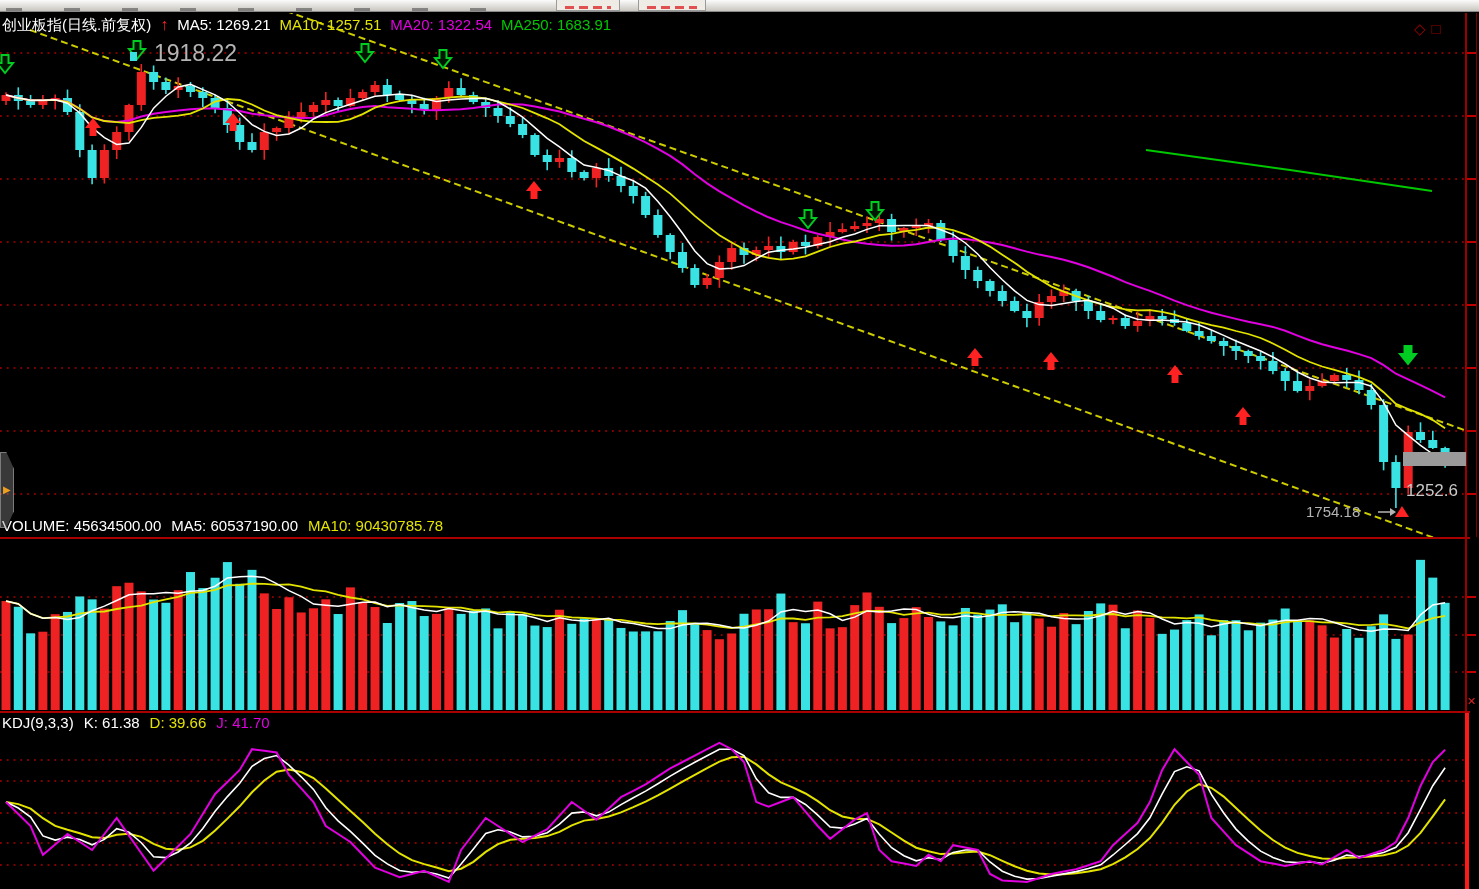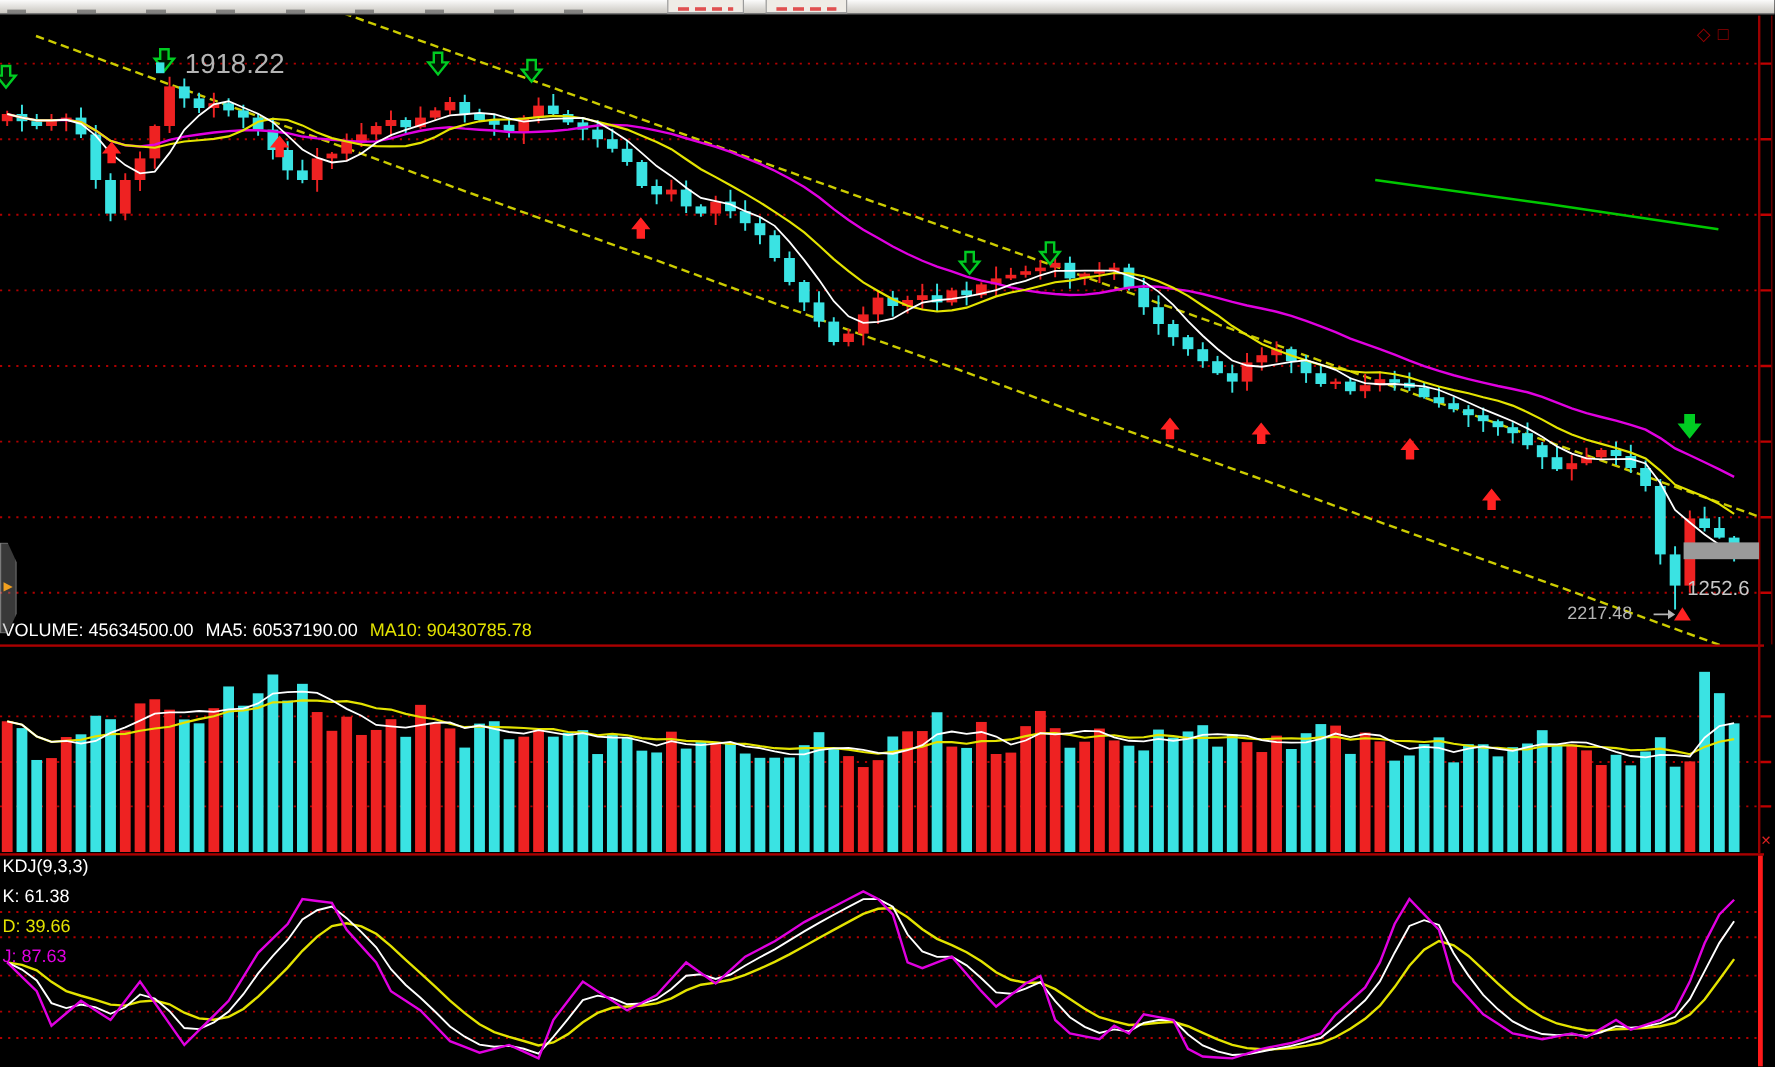--- a/index.html
+++ b/index.html
@@ -17,21 +17,21 @@
   #svgmain{position:absolute;left:0;top:0;}
   .ovl{position:absolute;white-space:nowrap;line-height:1;}
   .title-row{left:2px;top:17px;font-size:15px;display:flex;gap:9px;align-items:baseline;}
   .t-white{color:#fff;} .t-yel{color:#e3e300;} .t-mag{color:#e000e0;} .t-grn{color:#00c800;}
   .t-arrow{color:#ff2222;font-weight:bold;font-size:16px;}
   .corner-icons{left:1414px;top:21px;font-size:15px;color:#9b0000;display:flex;gap:6px;}
   .hi-label{left:154px;top:42px;font-size:23px;color:#b4b4b4;}
   .last-label{left:1406px;top:470px;font-size:17px;color:#c8c8c8;margin-top:12px;}
   .low-label{left:1306px;top:504px;font-size:15px;color:#b4b4b4;}
   .vol-header{left:2px;top:518px;font-size:15px;display:flex;gap:10px;align-items:flex-end;}
-  .kdj-header{left:2px;top:715px;font-size:15px;display:flex;gap:10px;flex-direction:column;}
+  .kdj-header{left:2px;top:715px;font-size:15px;display:flex;gap:10px;}
   .xglyph{left:1467px;top:696px;font-size:11px;color:#dd2222;}
   .panel-handle{position:absolute;left:0;top:452px;width:14px;height:76px;
     background:rgba(150,150,150,.38);border:1px solid rgba(190,190,190,.5);box-sizing:border-box;
     clip-path:polygon(0 0,45% 0,100% 22%,100% 78%,45% 100%,0 100%);}
   .panel-handle .tri{position:absolute;left:2px;top:31px;font-size:10px;color:#f0a020;}
 </style>
 </head>
 <body>
 
 <div id="app">
@@ -470,41 +470,49 @@
       <rect x="1440.6000000000001" y="602.8131027159053" width="9" height="107.18689728409474" fill="#3ae3e3"></rect>
       <polyline points="6,601.1 18.3,603.9 30.6,613.7 42.900000000000006,618.2 55.2,617.4 67.5,616.5 79.80000000000001,613.6 92.10000000000001,611.8 104.4,611.5 116.7,609.0 129,607.1 141.3,605.6 153.60000000000002,602.2 165.9,599.3 178.20000000000002,596.9 190.5,592.9 202.8,592.1 215.10000000000002,589.9 227.4,585.3 239.70000000000002,585.0 252,583.7 264.3,583.9 276.6,584.9 288.90000000000003,584.3 301.20000000000005,586.6 313.5,590.2 325.8,591.3 338.1,594.9 350.40000000000003,597.5 362.70000000000005,599.4 375,603.1 387.3,606.0 399.6,605.4 411.90000000000003,605.8 424.20000000000005,606.2 436.5,606.7 448.8,607.6 461.1,607.6 473.40000000000003,610.0 485.70000000000005,610.5 498,612.7 510.3,611.6 522.6,612.7 534.9,615.1 547.2,616.2 559.5,615.8 571.8000000000001,617.4 584.1,617.8 596.4000000000001,618.7 608.7,619.9 621,619.8 633.3000000000001,621.8 645.6,623.5 657.9000000000001,624.1 670.2,623.4 682.5,623.5 694.8000000000001,623.5 707.1,624.7 719.4000000000001,626.7 731.7,628.0 744,626.6 756.3000000000001,624.4 768.6,622.2 780.9000000000001,618.4 793.2,618.5 805.5,619.8 817.8000000000001,617.6 830.1,617.4 842.4000000000001,616.2 854.7,613.4 867,611.2 879.3000000000001,611.0 891.6,612.4 903.9000000000001,614.8 916.2,613.3 928.5,612.7 940.8000000000001,614.7 953.1,614.4 965.4000000000001,612.4 977.7,613.4 990,615.1 1002.3000000000001,614.9 1014.6,614.8 1026.9,614.2 1039.2,615.3 1051.5,616.2 1063.8,615.4 1076.1000000000001,615.3 1088.4,615.6 1100.7,614.5 1113,614.0 1125.3,616.4 1137.6000000000001,615.2 1149.9,615.8 1162.2,617.3 1174.5,617.6 1186.8000000000002,618.3 1199.1000000000001,617.4 1211.4,619.8 1223.7,621.5 1236,623.0 1248.3000000000002,623.2 1260.6000000000001,624.4 1272.9,624.6 1285.2,622.1 1297.5,621.2 1309.8000000000002,621.2 1322.1000000000001,622.3 1334.4,622.5 1346.7,623.4 1359,625.2 1371.3000000000002,624.8 1383.6000000000001,623.9 1395.9,625.9 1408.2,628.5 1420.5,622.4 1432.8000000000002,618.1 1445.1000000000001,615.9" fill="none" stroke="#e3e300" stroke-width="1.8"></polyline>
       <polyline points="6,601.1 18.3,603.9 30.6,613.7 42.900000000000006,618.2 55.2,617.4 67.5,619.6 79.80000000000001,617.5 92.10000000000001,610.7 104.4,606.1 116.7,600.5 129,594.7 141.3,593.7 153.60000000000002,593.7 165.9,592.5 178.20000000000002,593.3 190.5,591.2 202.8,590.5 215.10000000000002,586.2 227.4,578.0 239.70000000000002,576.7 252,576.3 264.3,577.4 276.6,583.6 288.90000000000003,590.7 301.20000000000005,596.4 313.5,604.1 325.8,605.3 338.1,606.3 350.40000000000003,604.3 362.70000000000005,602.3 375,602.1 387.3,606.8 399.6,604.6 411.90000000000003,607.4 424.20000000000005,610.0 436.5,611.4 448.8,608.5 461.1,610.6 473.40000000000003,612.6 485.70000000000005,611.0 498,613.9 510.3,614.6 522.6,614.7 534.9,617.7 547.2,621.4 559.5,617.7 571.8000000000001,620.1 584.1,620.9 596.4000000000001,619.7 608.7,618.3 621,621.9 633.3000000000001,623.5 645.6,626.1 657.9000000000001,628.4 670.2,628.6 682.5,625.1 694.8000000000001,623.6 707.1,623.3 719.4000000000001,624.9 731.7,627.4 744,628.1 756.3000000000001,625.2 768.6,621.0 780.9000000000001,611.9 793.2,609.6 805.5,611.5 817.8000000000001,610.0 830.1,613.8 842.4000000000001,620.5 854.7,617.1 867,610.9 879.3000000000001,612.0 891.6,610.9 903.9000000000001,609.1 916.2,609.5 928.5,614.4 940.8000000000001,617.3 953.1,617.8 965.4000000000001,615.8 977.7,617.3 990,615.8 1002.3000000000001,612.4 1014.6,611.7 1026.9,612.5 1039.2,613.3 1051.5,616.7 1063.8,618.5 1076.1000000000001,618.9 1088.4,618.7 1100.7,615.7 1113,611.3 1125.3,614.3 1137.6000000000001,611.6 1149.9,612.9 1162.2,619.0 1174.5,624.0 1186.8000000000002,622.4 1199.1000000000001,623.2 1211.4,626.7 1223.7,623.9 1236,622.0 1248.3000000000002,624.1 1260.6000000000001,625.7 1272.9,622.6 1285.2,620.2 1297.5,620.3 1309.8000000000002,618.4 1322.1000000000001,618.9 1334.4,622.5 1346.7,626.6 1359,630.0 1371.3000000000002,631.2 1383.6000000000001,629.0 1395.9,629.3 1408.2,630.4 1420.5,614.8 1432.8000000000002,605.0 1445.1000000000001,602.7" fill="none" stroke="#ffffff" stroke-width="1.5"></polyline>
       <g clip-path="url(#kdjClip)">
         <polyline points="6,802.0 18.3,804.1 30.6,808.6 42.900000000000006,818.2 55.2,825.9 67.5,829.8 79.80000000000001,833.2 92.10000000000001,837.2 104.4,838.0 116.7,834.7 129,833.8 141.3,836.9 153.60000000000002,843.9 165.9,848.7 178.20000000000002,849.8 190.5,847.4 202.8,840.8 215.10000000000002,830.5 227.4,818.6 239.70000000000002,806.3 252,792.3 264.3,780.5 276.6,771.7 288.90000000000003,769.4 301.20000000000005,772.0 313.5,778.1 325.8,788.4 338.1,799.8 350.40000000000003,810.9 362.70000000000005,822.1 375,833.8 387.3,844.3 399.6,853.5 411.90000000000003,860.1 424.20000000000005,864.1 436.5,867.5 448.8,871.2 461.1,868.7 473.40000000000003,861.8 485.70000000000005,851.9 498,844.1 510.3,839.8 522.6,838.8 534.9,837.9 547.2,836.1 559.5,831.9 571.8000000000001,825.3 584.1,820.6 596.4000000000001,818.9 608.7,816.5 621,812.4 633.3000000000001,807.2 645.6,801.6 657.9000000000001,795.3 670.2,788.6 682.5,781.7 694.8000000000001,774.9 707.1,768.2 719.4000000000001,761.6 731.7,757.3 744,756.7 756.3000000000001,764.4 768.6,774.4 780.9000000000001,782.4 793.2,787.6 805.5,793.5 817.8000000000001,801.1 830.1,810.2 842.4000000000001,816.5 854.7,819.0 867,818.9 879.3000000000001,824.3 891.6,832.5 903.9000000000001,840.6 916.2,847.7 928.5,851.2 940.8000000000001,854.1 953.1,853.5 965.4000000000001,852.3 977.7,851.5 990,855.2 1002.3000000000001,860.8 1014.6,866.2 1026.9,870.7 1039.2,873.4 1051.5,874.4 1063.8,874.3 1076.1000000000001,873.3 1088.4,871.6 1100.7,869.2 1113,864.2 1125.3,857.3 1137.6000000000001,849.0 1149.9,838.1 1162.2,822.6 1174.5,804.8 1186.8000000000002,791.5 1199.1000000000001,784.2 1211.4,787.8 1223.7,796.6 1236,808.0 1248.3000000000002,819.6 1260.6000000000001,830.6 1272.9,840.0 1285.2,847.6 1297.5,852.9 1309.8000000000002,856.0 1322.1000000000001,858.5 1334.4,859.1 1346.7,857.7 1359,857.3 1371.3000000000002,856.6 1383.6000000000001,855.2 1395.9,852.4 1408.2,845.5 1420.5,832.9 1432.8000000000002,816.3 1445.1000000000001,799.3" fill="none" stroke="#e3e300" stroke-width="2"></polyline>
         <polyline points="6,802.0 18.3,808.0 30.6,817.0 42.900000000000006,835.9 55.2,840.1 67.5,837.1 79.80000000000001,839.5 92.10000000000001,844.8 104.4,839.4 116.7,828.7 129,832.1 141.3,842.7 153.60000000000002,856.7 165.9,857.6 178.20000000000002,852.0 190.5,843.0 202.8,828.5 215.10000000000002,811.2 227.4,796.6 239.70000000000002,783.3 252,766.3 264.3,758.5 276.6,755.5 288.90000000000003,765.1 301.20000000000005,776.8 313.5,789.4 325.8,807.7 338.1,820.8 350.40000000000003,831.4 362.70000000000005,843.1 375,855.4 387.3,863.9 399.6,870.5 411.90000000000003,872.3 424.20000000000005,871.5 436.5,874.0 448.8,878.0 461.1,864.0 473.40000000000003,849.0 485.70000000000005,833.5 498,829.7 510.3,831.9 522.6,836.9 534.9,836.3 547.2,832.7 559.5,824.2 571.8000000000001,813.1 584.1,811.9 596.4000000000001,815.8 608.7,812.1 621,804.6 633.3000000000001,797.7 645.6,791.1 657.9000000000001,783.7 670.2,776.1 682.5,769.0 694.8000000000001,762.3 707.1,755.8 719.4000000000001,749.3 731.7,749.2 744,755.6 756.3000000000001,778.8 768.6,792.8 780.9000000000001,797.4 793.2,797.3 805.5,804.5 817.8000000000001,815.2 830.1,827.0 842.4000000000001,828.1 854.7,823.9 867,818.5 879.3000000000001,834.3 891.6,847.7 903.9000000000001,855.7 916.2,860.8 928.5,857.8 940.8000000000001,859.5 953.1,852.4 965.4000000000001,850.0 977.7,850.0 990,862.0 1002.3000000000001,871.2 1014.6,876.2 1026.9,879.1 1039.2,878.5 1051.5,876.3 1063.8,873.9 1076.1000000000001,871.6 1088.4,868.4 1100.7,864.8 1113,855.0 1125.3,844.5 1137.6000000000001,833.6 1149.9,817.8 1162.2,793.9 1174.5,771.6 1186.8000000000002,766.8 1199.1000000000001,770.8 1211.4,794.4 1223.7,813.0 1236,829.1 1248.3000000000002,841.1 1260.6000000000001,851.2 1272.9,857.4 1285.2,861.7 1297.5,862.6 1309.8000000000002,861.9 1322.1000000000001,863.2 1334.4,860.2 1346.7,855.1 1359,856.5 1371.3000000000002,855.3 1383.6000000000001,852.6 1395.9,847.3 1408.2,832.7 1420.5,809.3 1432.8000000000002,785.7 1445.1000000000001,767.7" fill="none" stroke="#ffffff" stroke-width="1.6"></polyline>
         <polyline points="6,802.0 18.3,814.0 30.6,826.0 42.900000000000006,854.8 55.2,844.4 67.5,834.0 79.80000000000001,842.0 92.10000000000001,850.0 104.4,834.0 116.7,818.0 129,835.6 141.3,853.2 153.60000000000002,870.8 165.9,858.5 178.20000000000002,846.3 190.5,834.0 202.8,814.0 215.10000000000002,794.0 227.4,782.0 239.70000000000002,770.0 252,749.2 264.3,750.8 276.6,752.4 288.90000000000003,774.8 301.20000000000005,788.4 313.5,802.0 325.8,826.0 338.1,834.0 350.40000000000003,842.0 362.70000000000005,854.8 375,867.6 387.3,872.4 399.6,877.2 411.90000000000003,874.0 424.20000000000005,870.8 436.5,876.4 448.8,882.0 461.1,850.0 473.40000000000003,834.0 485.70000000000005,818.0 498,826.0 510.3,834.0 522.6,842.0 534.9,835.6 547.2,829.2 559.5,815.6 571.8000000000001,802.0 584.1,810.8 596.4000000000001,819.6 608.7,808.4 621,797.2 633.3000000000001,790.8 645.6,784.4 657.9000000000001,776.4 670.2,768.4 682.5,762.0 694.8000000000001,755.6 707.1,749.2 719.4000000000001,742.8 731.7,749.2 744,762.0 756.3000000000001,802.0 768.6,806.8 780.9000000000001,802.0 793.2,797.2 805.5,811.6 817.8000000000001,826.0 830.1,838.8 842.4000000000001,829.2 854.7,819.6 867,813.2 879.3000000000001,850.0 891.6,861.2 903.9000000000001,863.6 916.2,866.0 928.5,854.8 940.8000000000001,861.2 953.1,845.2 965.4000000000001,847.6 977.7,850.0 990,874.0 1002.3000000000001,880.4 1014.6,881.2 1026.9,882.0 1039.2,878.0 1051.5,874.0 1063.8,871.6 1076.1000000000001,869.2 1088.4,865.2 1100.7,861.2 1113,845.2 1125.3,834.0 1137.6000000000001,822.8 1149.9,802.0 1162.2,770.0 1174.5,749.2 1186.8000000000002,762.0 1199.1000000000001,774.8 1211.4,818.0 1223.7,831.6 1236,845.2 1248.3000000000002,853.2 1260.6000000000001,861.2 1272.9,863.6 1285.2,866.0 1297.5,863.6 1309.8000000000002,861.2 1322.1000000000001,864.4 1334.4,857.2 1346.7,850.0 1359,858.0 1371.3000000000002,854.0 1383.6000000000001,850.0 1395.9,842.0 1408.2,818.0 1420.5,786.0 1432.8000000000002,762.0 1445.1000000000001,749.8" fill="none" stroke="#e000e0" stroke-width="2"></polyline>
       </g>
     </svg>
 
+  <div class="ovl title-row">
+    <span class="t-white">创业板指(日线.前复权)</span>
+    <span class="t-arrow">↑</span>
+    <span class="t-white">MA5: 1269.21</span>
+    <span class="t-yel">MA10: 1257.51</span>
+    <span class="t-mag">MA20: 1322.54</span>
+    <span class="t-grn">MA250: 1683.91</span>
+  </div>
 
   <div class="ovl corner-icons">
     <span>◇</span>
     <span>□</span>
   </div>
 
   <div class="ovl hi-label">1918.22</div>
   <div class="ovl last-label">1252.6</div>
-  <div class="ovl low-label">2217.48</div>
+  <div class="ovl low-label">1754.18</div>
 
   <div class="ovl vol-header">
     <span class="t-white">VOLUME: 45634500.00</span>
     <span class="t-white">MA5: 60537190.00</span>
     <span class="t-yel">MA10: 90430785.78</span>
   </div>
 
   <div class="ovl kdj-header">
     <span class="t-white">KDJ(9,3,3)</span>
     <span class="t-white">K: 61.38</span>
     <span class="t-yel">D: 39.66</span>
-    <span class="t-mag">J: 87.63</span>
+    <span class="t-mag">J: 41.70</span>
   </div>
 
   <div class="ovl xglyph">✕</div>
 
   <div class="panel-handle">
     <span class="tri">▶</span>
   </div>
 </div>
 
 </body></html>

